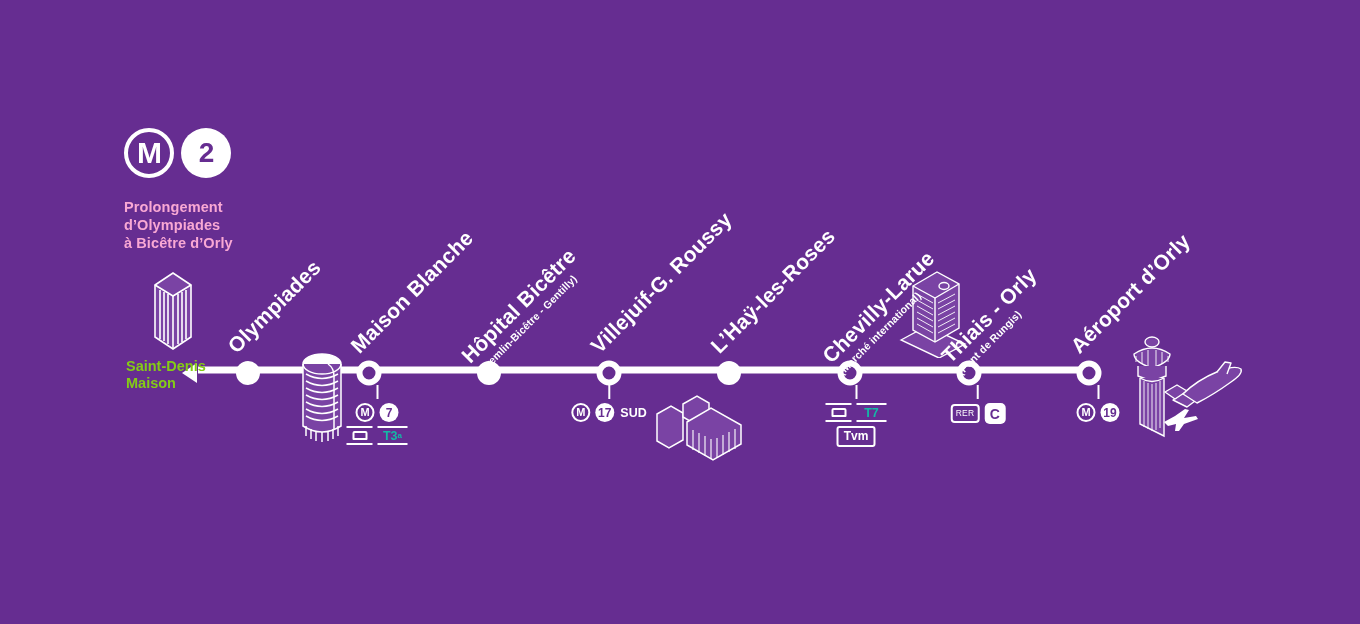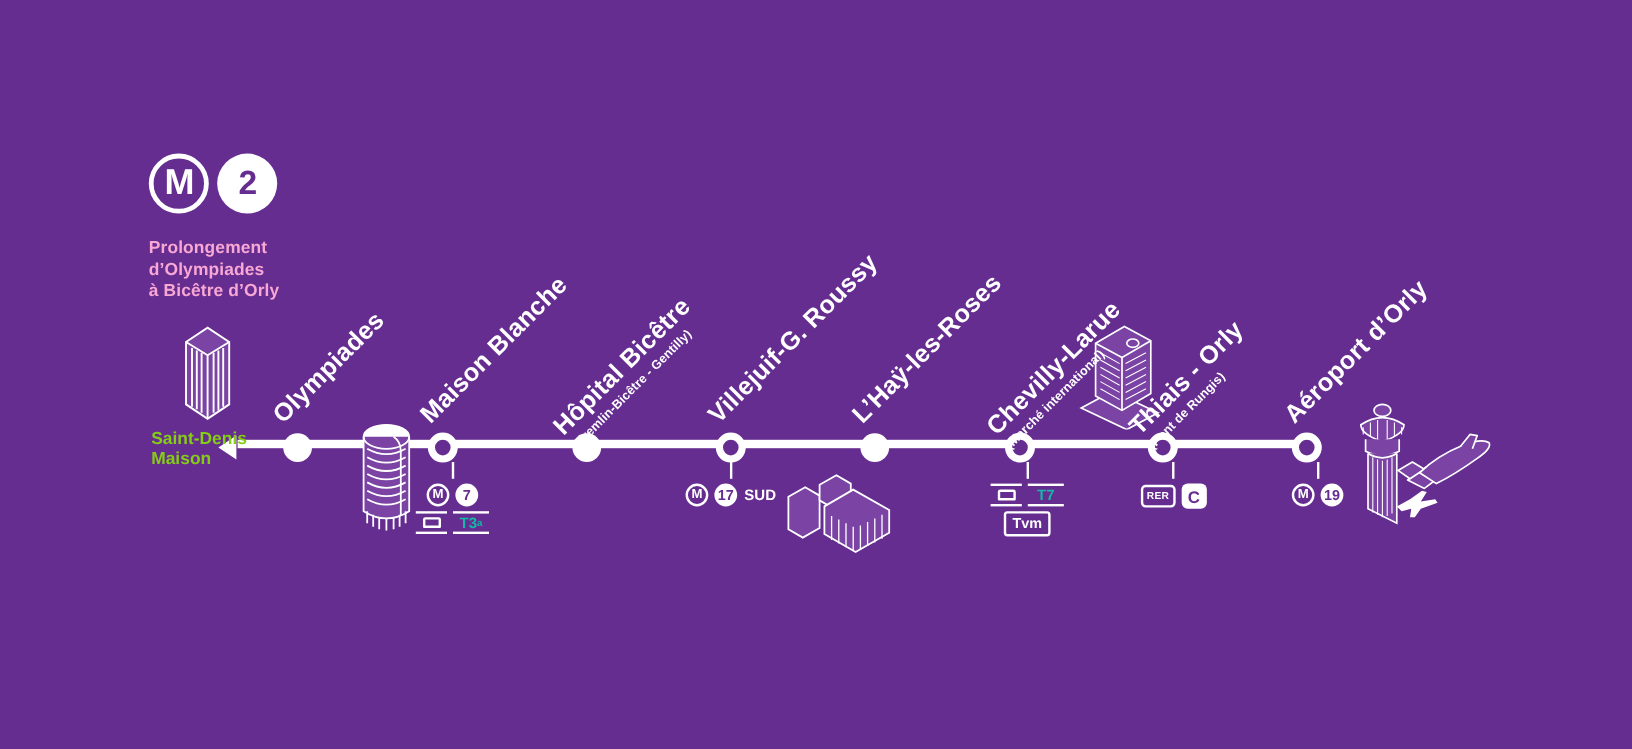--- a/index.html
+++ b/index.html
@@ -104,21 +104,21 @@
   .tline .bar.t{top:0;}
   .tline .bar.b{bottom:0;}
   .tline sup{font-size:8px;}
   .boxed{
     border:2px solid #ffffff;border-radius:3px;box-sizing:border-box;
     color:#ffffff;font-size:12px;font-weight:bold;
     padding:2px 5px;line-height:1.05;
   }
   .rer-box{
     border:2px solid #ffffff;border-radius:4px;box-sizing:border-box;
-    color:#ffffff;font-size:8.5px;font-weight:bold;
+    color:#ffffff;font-size:8.5px;font-weight:normal;
     padding:3px 3px;line-height:1;letter-spacing:.2px;
   }
   .rer-letter{
     width:21px;height:21px;border-radius:5px;background:#ffffff;color:#662D91;
     display:flex;align-items:center;justify-content:center;
     font-size:14px;font-weight:bold;line-height:1;
   }
 
   
   .terminus-label{

